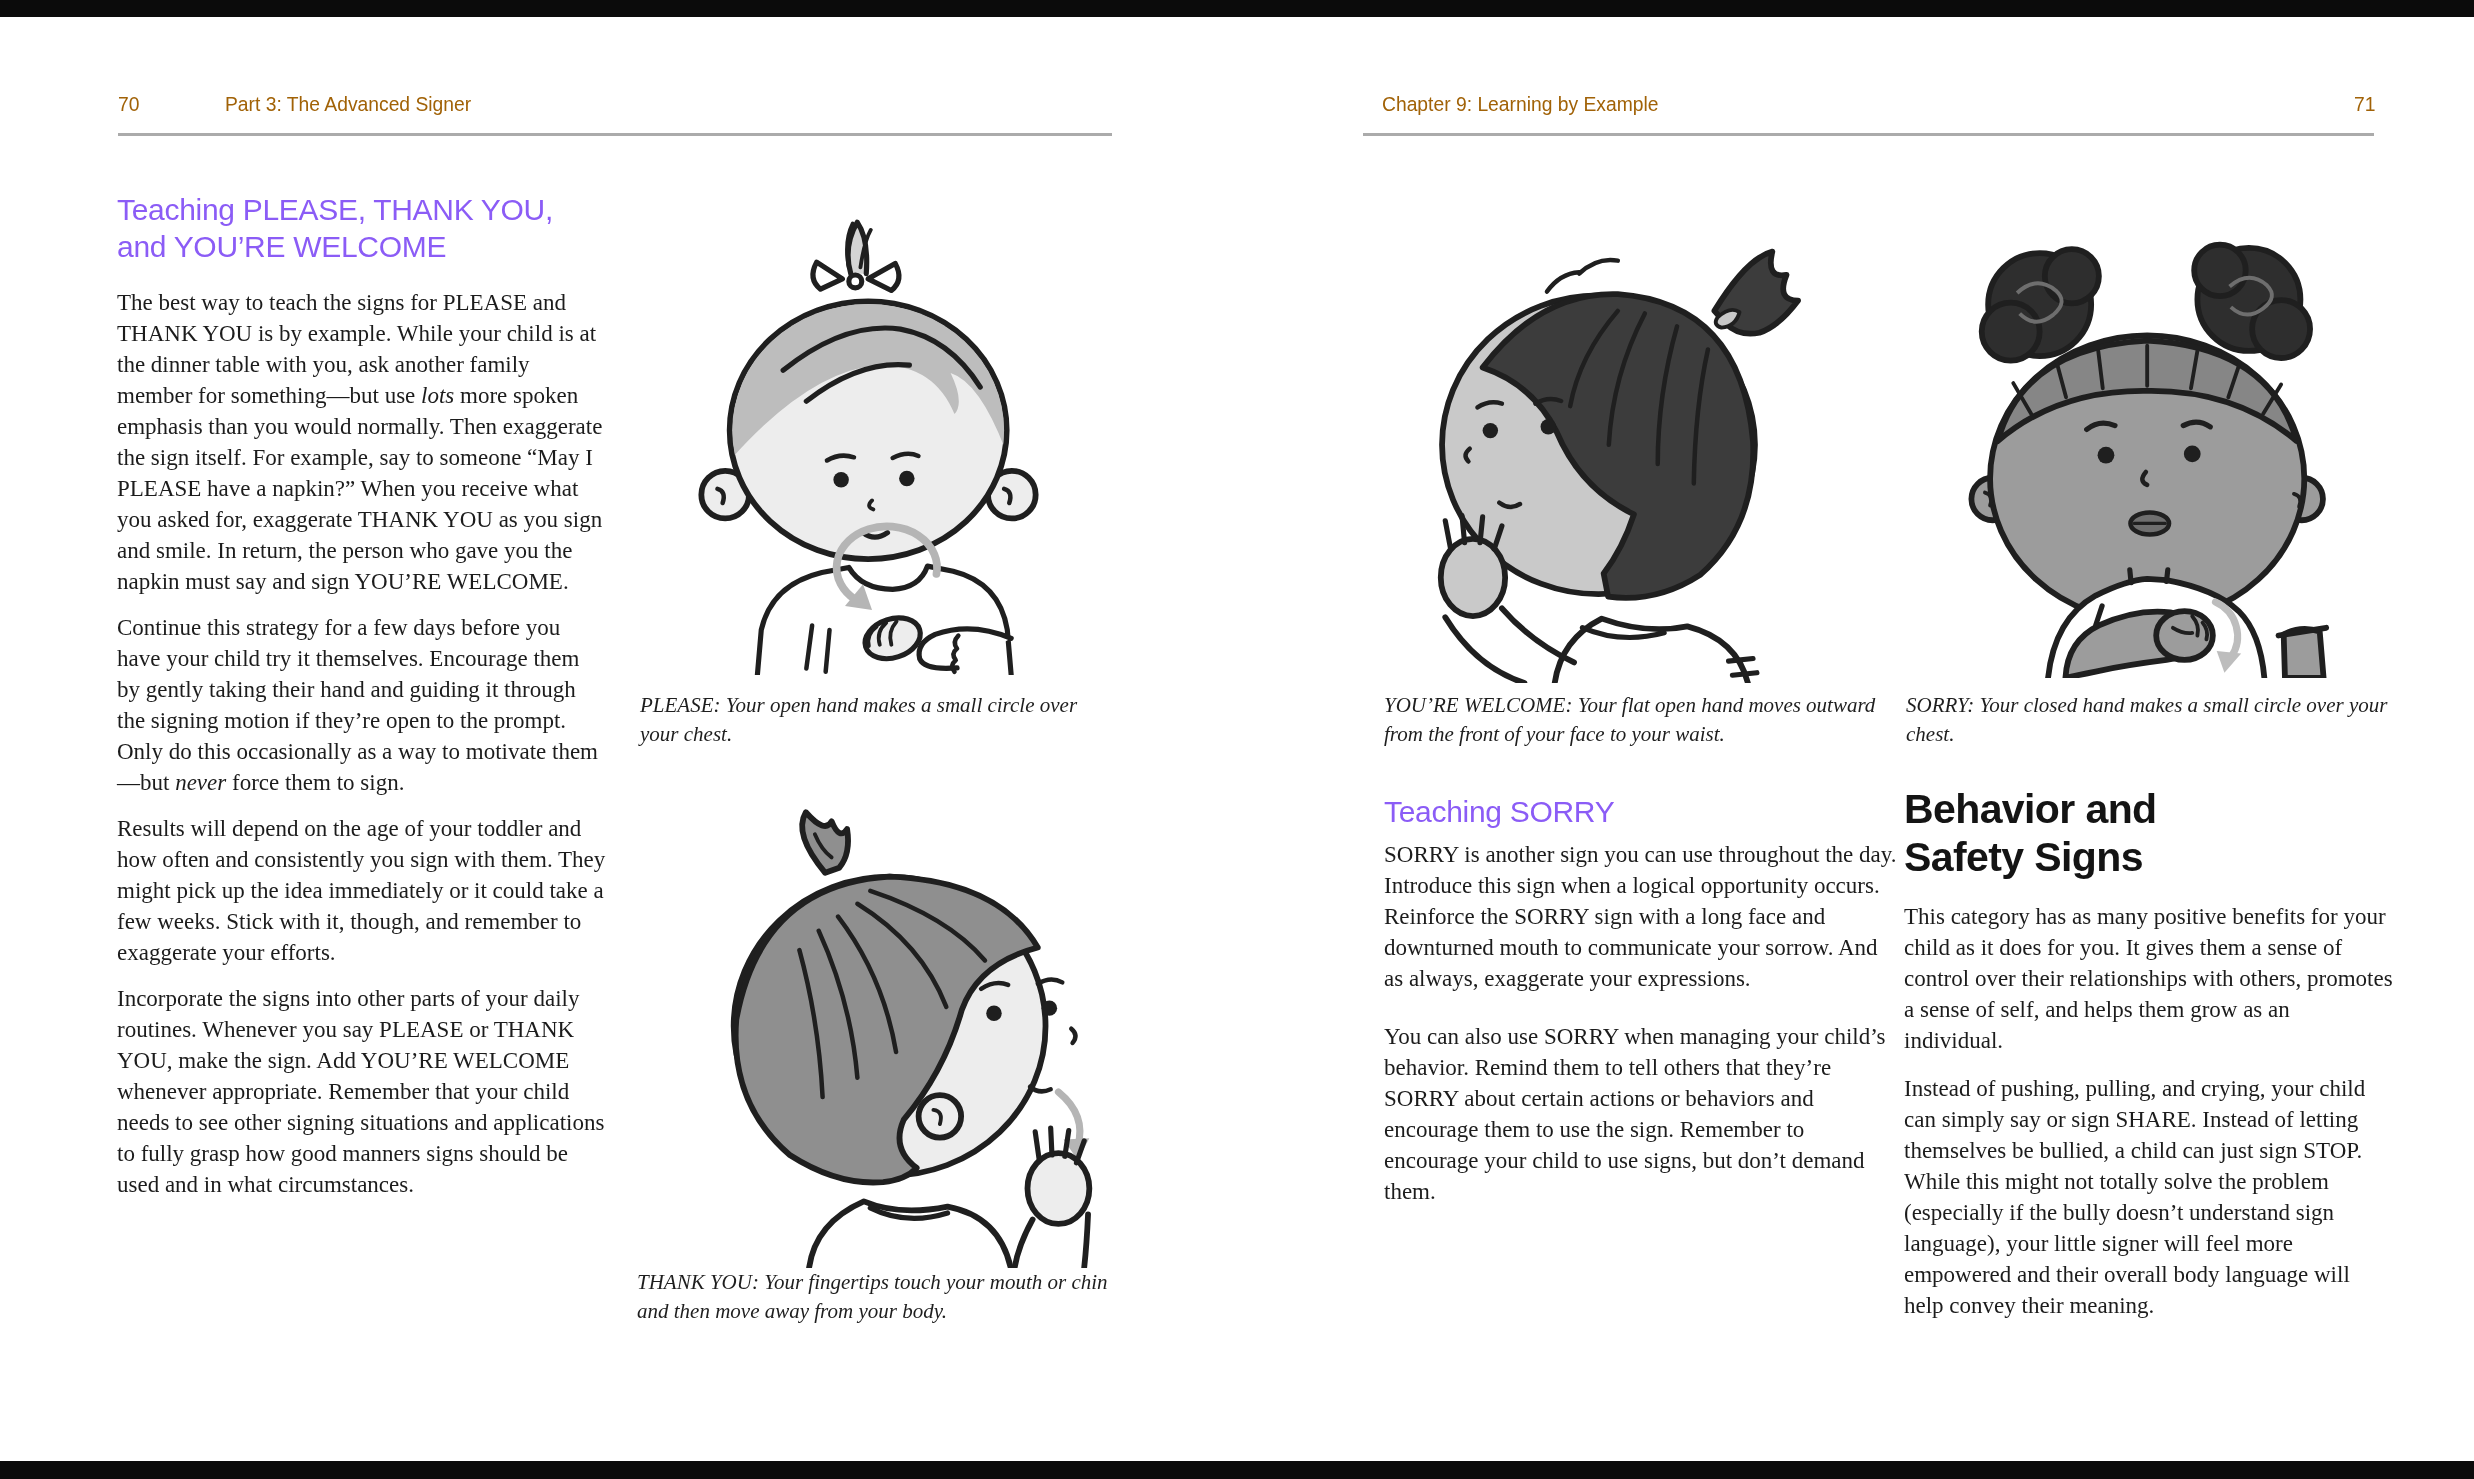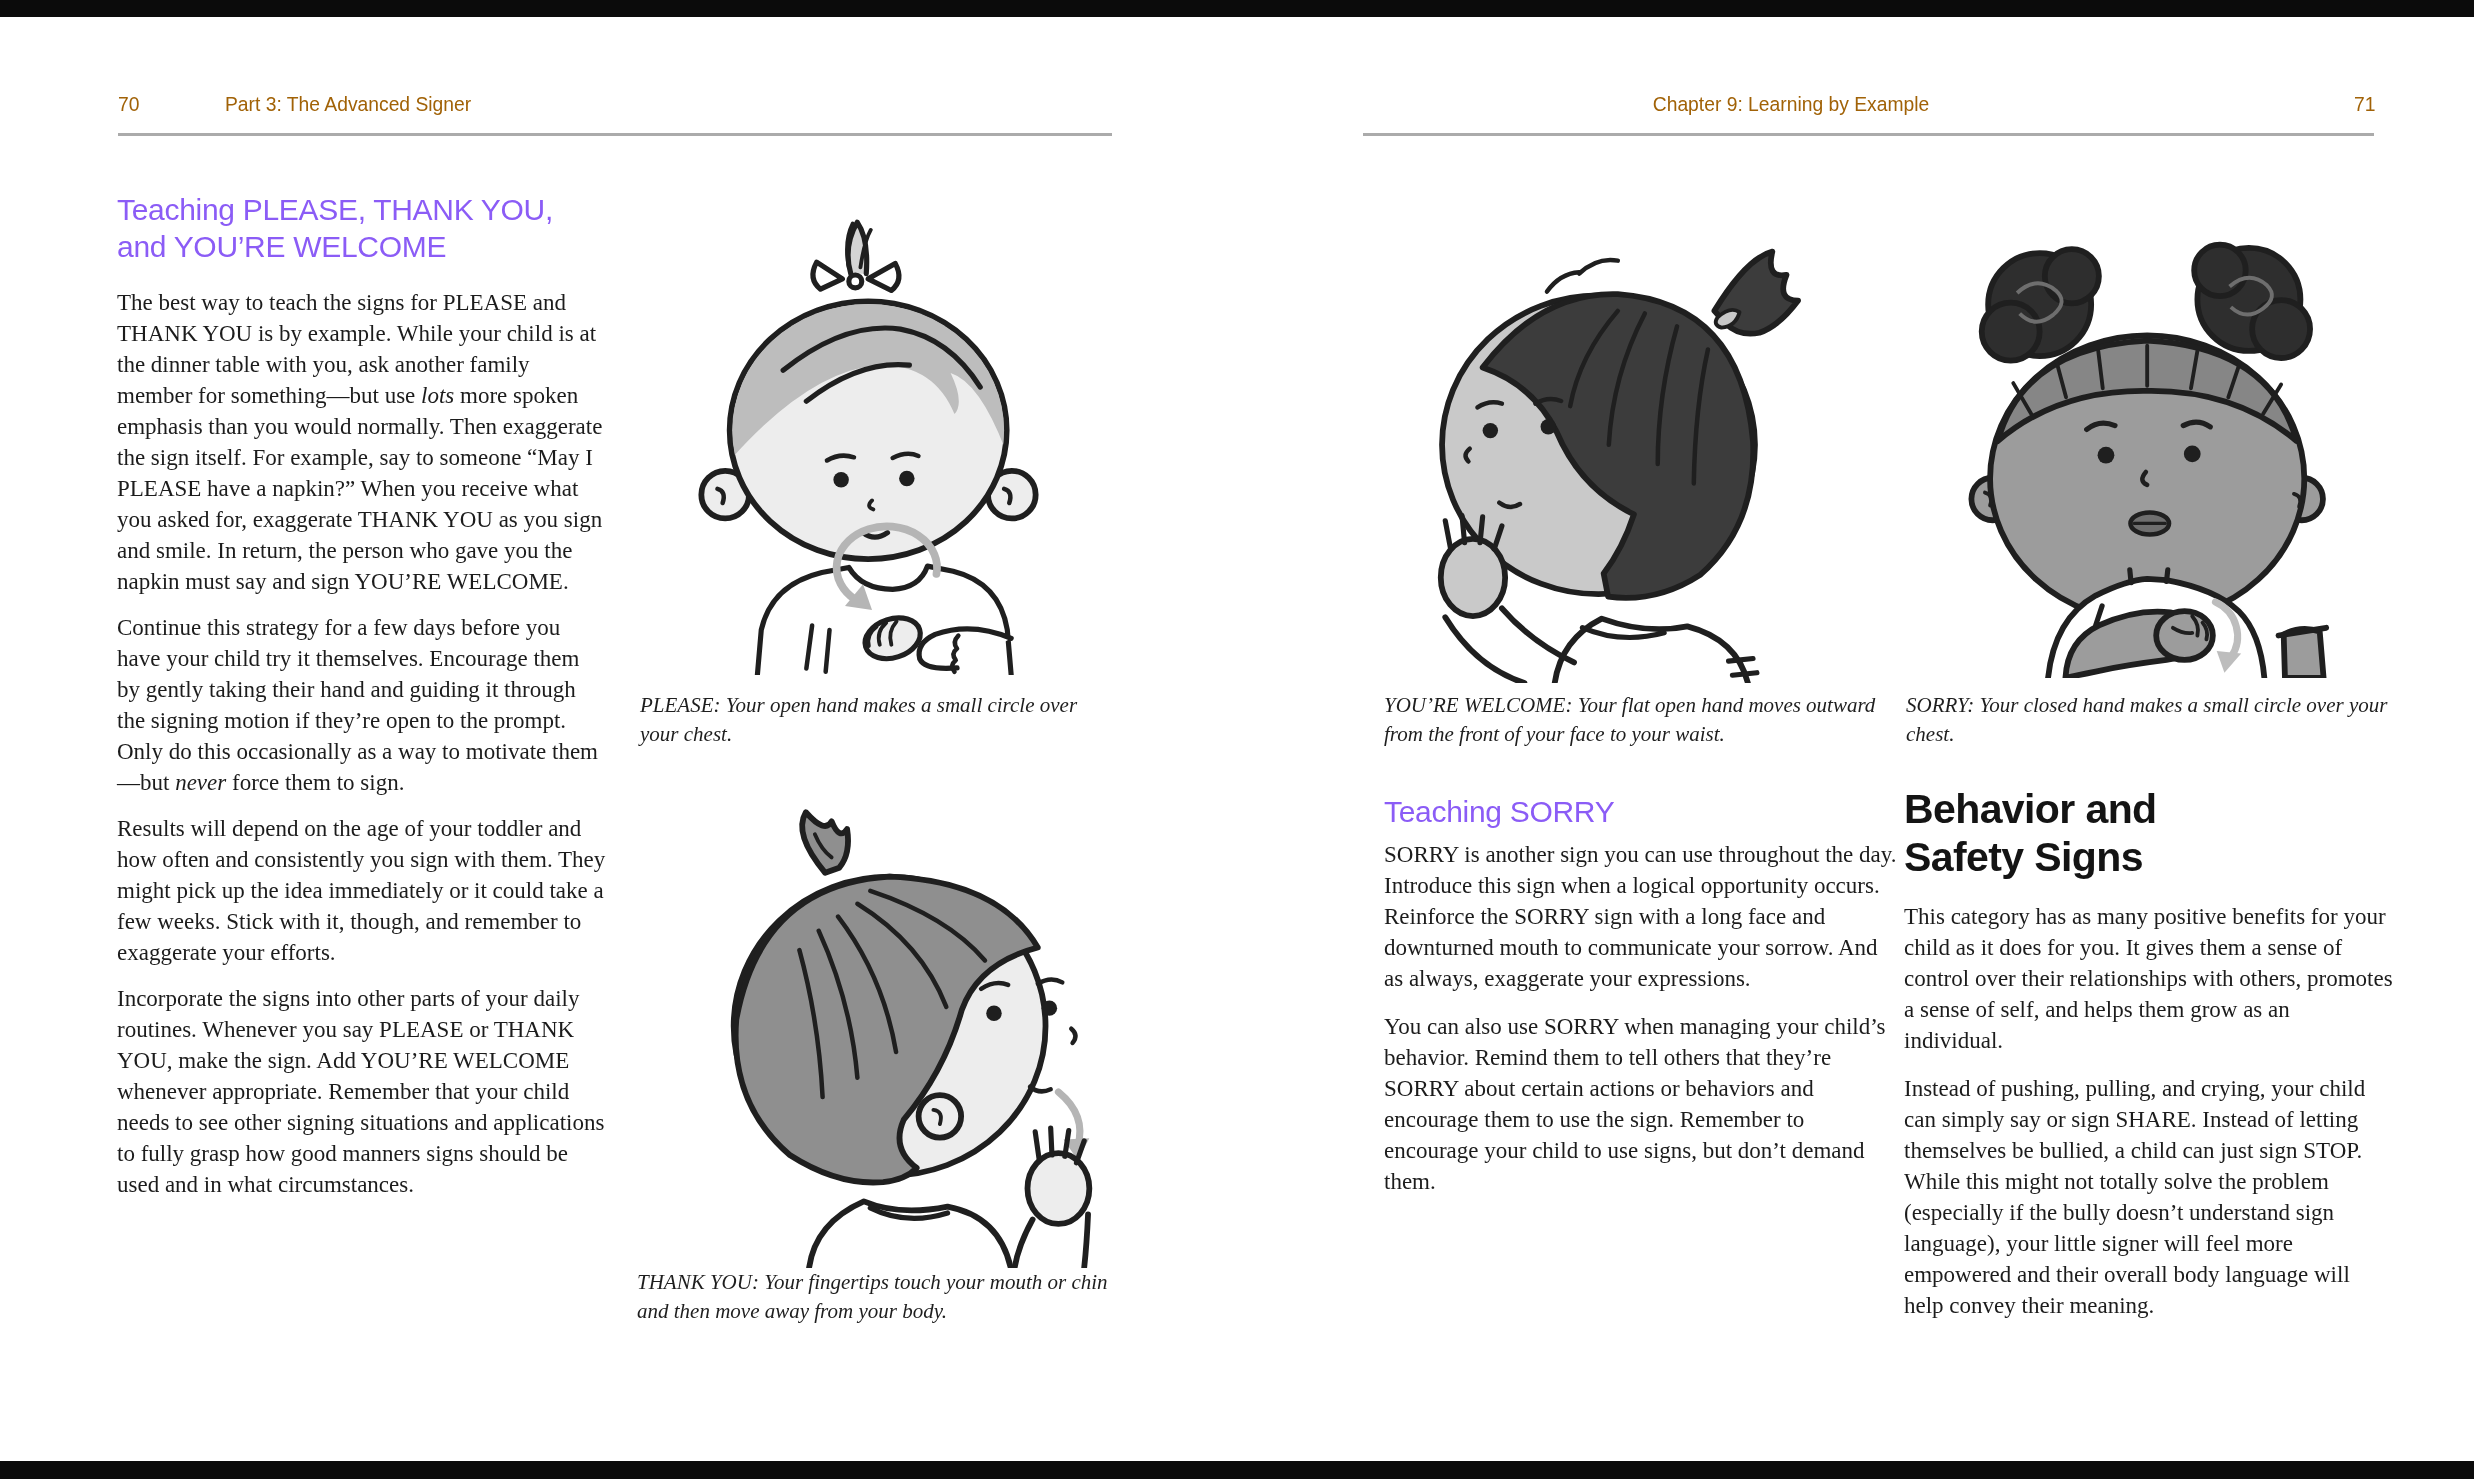--- a/index.html
+++ b/index.html
@@ -25,21 +25,21 @@
 <body>
 
 <div class="spread">
   <div class="bar bar-top"></div>
   <div class="bar bar-bottom"></div>
 
   <div class="abs runhead" style="left:118px;top:94px;">70</div>
   <div class="abs runhead" style="left:225px;top:94px;">Part 3: The Advanced Signer</div>
   <div class="rule" style="left:118px;top:133px;width:994px;"></div>
 
-  <div class="abs runhead" style="left:1319px;top:94px;width:944px;text-align:center;">Chapter 9: Learning by Example</div>
+  <div class="abs runhead" style="left:1382px;top:94px;width:944px;text-align:left;">Chapter 9: Learning by Example</div>
   <div class="abs runhead" style="left:2354px;top:94px;">71</div>
   <div class="rule" style="left:1363px;top:133px;width:1011px;"></div>
 
   <div class="abs h-section" style="left:117px;top:191px;">
     <div>Teaching PLEASE, THANK YOU,</div>
     <div>and YOU’RE WELCOME</div>
   </div>
 
   <div class="abs body-col" style="left:117px;top:287px;width:489px;">
     <p><span>The best way to teach the signs for PLEASE and THANK YOU is by example. While your child is at the dinner table with you, ask another family member for something—but use </span><em>lots</em><span> more spoken emphasis than you would normally. Then exaggerate the sign itself. For example, say to someone “May I PLEASE have a napkin?” When you receive what you asked for, exaggerate THANK YOU as you sign and smile. In return, the person who gave you the napkin must say and sign YOU’RE WELCOME.</span></p>
@@ -165,21 +165,21 @@
         <path d="M146 512 L 150 472" stroke-width="8"></path>
         <path d="M168 522 L 180 486" stroke-width="8"></path>
       </g>
     </svg>
   </div>
 
   <div class="abs caption" style="left:1384px;top:691px;width:516px;">YOU’RE WELCOME: Your flat open hand moves outward from the front of your face to your waist.</div>
 
   <div class="abs h-section" style="left:1384px;top:793px;">Teaching SORRY</div>
   <div class="abs body-col" style="left:1384px;top:839px;width:516px;">
-    <p style="margin-bottom:17px;">SORRY is another sign you can use throughout the day. Introduce this sign when a logical opportunity occurs. Reinforce the SORRY sign with a long face and downturned mouth to communicate your sorrow. And as always, exaggerate your expressions.</p>
+    <p style="margin-bottom:27px;">SORRY is another sign you can use throughout the day. Introduce this sign when a logical opportunity occurs. Reinforce the SORRY sign with a long face and downturned mouth to communicate your sorrow. And as always, exaggerate your expressions.</p>
     <p>You can also use SORRY when managing your child’s behavior. Remind them to tell others that they’re SORRY about certain actions or behaviors and encourage them to use the sign. Remember to encourage your child to use signs, but don’t demand them.</p>
   </div>
 
   <div class="abs" style="left:1933px;top:208px;">
     <svg width="429" height="470" viewBox="0 0 665 730">
       <g stroke="#1f1f1f" stroke-width="9" fill="#2e2e2e" stroke-linecap="round" stroke-linejoin="round">
         <circle cx="165" cy="150" r="80"></circle>
         <circle cx="120" cy="192" r="45"></circle>
         <circle cx="215" cy="106" r="42"></circle>
         <circle cx="490" cy="142" r="80"></circle>

